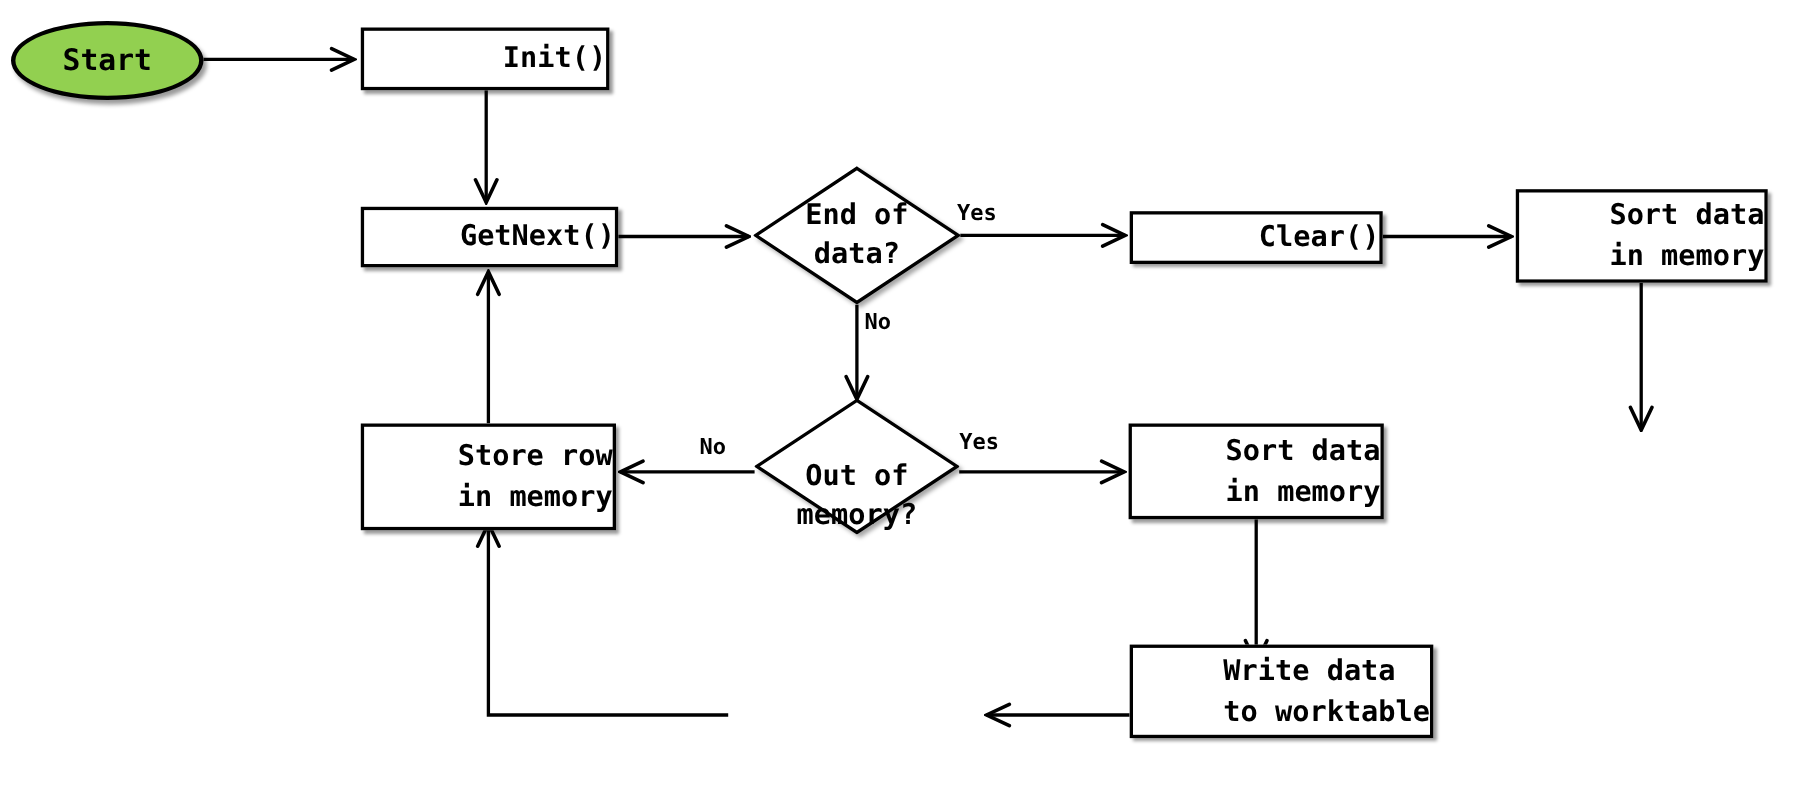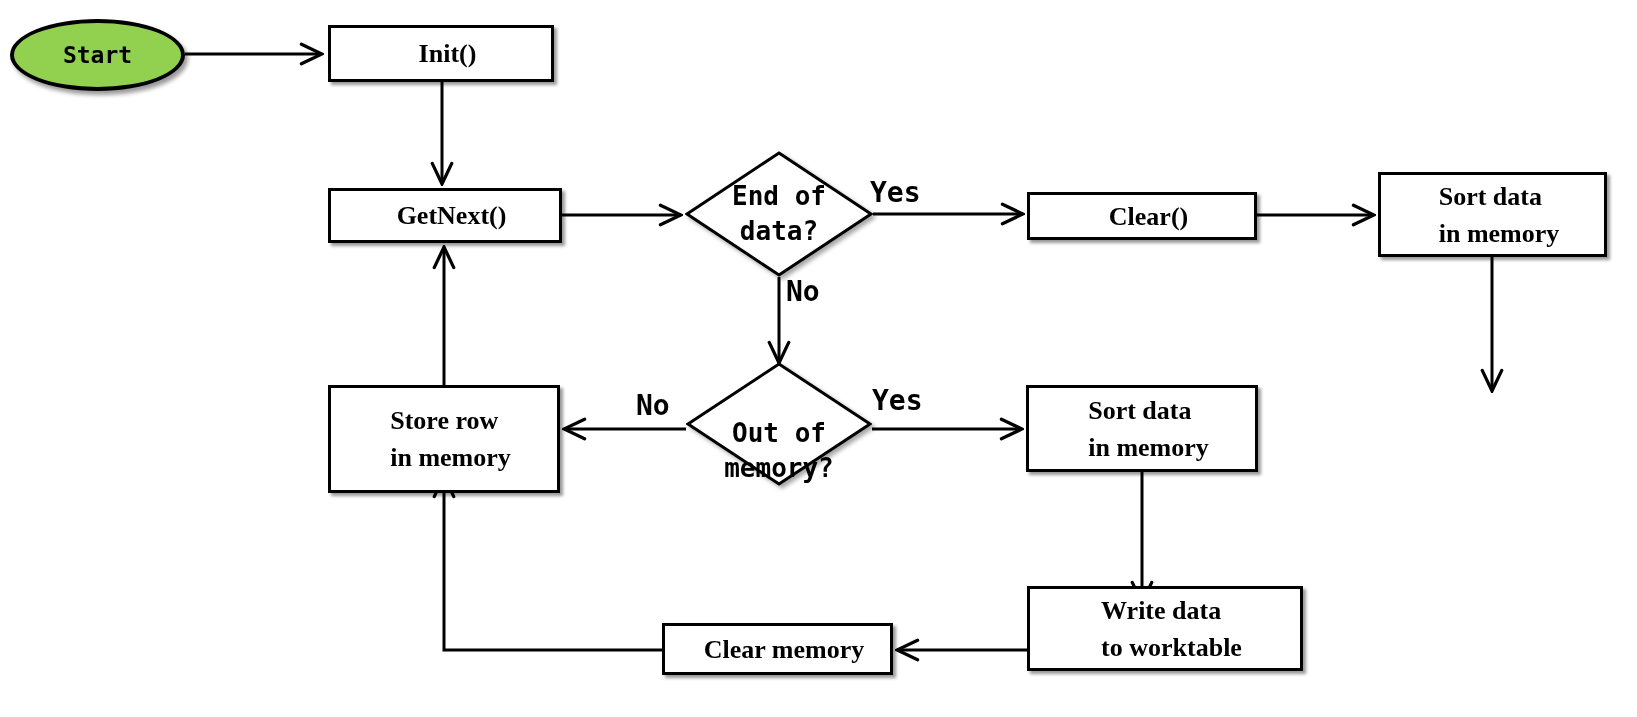--- a/index.html
+++ b/index.html
@@ -6,41 +6,41 @@
   body{width:1637px;height:717px;position:relative;overflow:hidden;
        font-family:"DejaVu Sans Mono","Liberation Mono",monospace;
        --terminal-fill:#92D050;--line-color:#000000;--shape-fill:#ffffff;--border-color:#000000;}
   .canvas{position:absolute;left:0;top:0;width:1637px;height:717px;}
   .edges-svg{position:absolute;left:0;top:0;width:1637px;height:717px;pointer-events:none;}
 
   .node{position:absolute;box-sizing:border-box;display:flex;align-items:center;
         color:#000;font-weight:bold;}
   .rect{background:var(--shape-fill,#fff);border:3px solid var(--border-color,#000);
         box-shadow:3px 3px 3px rgba(0,0,0,0.40);
-        justify-content:center;padding-left:13px;font-family:Liberation Serif, serif;}
+        justify-content:flex-end;padding-left:13px;}
   .rect .node-label{font-size:26px;line-height:37px;white-space:pre-line;text-align:left;}
   .ellipse{background:var(--terminal-fill,#92D050);border-radius:50%;
            justify-content:center;box-shadow:3px 4px 4px rgba(0,0,0,0.40);}
   .ellipse{border:4px solid var(--border-color,#000);}
-  .ellipse .node-label{font-size:23px;text-align:right;}
+  .ellipse .node-label{font-size:27px;text-align:right;}
   .diamond{background:transparent;border:none;justify-content:center;}
   .diamond svg{position:absolute;left:0;top:0;}
   .diamond .node-label{position:relative;font-size:26px;line-height:35px;
                        white-space:pre-line;text-align:center;}
-  .edge-label{position:absolute;font-size:28px;font-weight:bold;color:#000;line-height:26px;}
+  .edge-label{position:absolute;font-size:20px;font-weight:bold;color:#000;line-height:26px;}
 
   
   #n-start        {left:10px;  top:19px;  width:175px; height:72px;}
   #n-init         {left:328px; top:25px;  width:226px; height:57px;}
   #n-getnext      {left:328px; top:188px; width:234px; height:55px;}
   #n-endofdata    {left:685px; top:151px; width:188px; height:126px;}
   #n-close        {left:1027px;top:192px; width:230px; height:48px;}
   #n-sorttop      {left:1378px;top:172px; width:229px; height:85px;}
   #n-end          {left:1396px;top:395px; width:192px; height:66px;}
-  #n-storerow     {left:328px; top:385px; width:232px; height:108px;}
+  #n-storerow     {left:328px; top:385px; width:232px; height:97px;}
   #n-outofmemory  {left:686px; top:362px; width:186px; height:124px;align-items:flex-end;}
   #n-sortmid      {left:1026px;top:385px; width:232px; height:87px;}
   #n-writedata    {left:1027px;top:586px; width:276px; height:85px;}
   #n-clearmemory  {left:662px; top:623px; width:231px; height:52px;}
 
   #lbl-yes1{left:870px; top:180px;}
   #lbl-no1 {left:786px; top:279px;}
   #lbl-no2 {left:636px; top:393px;}
   #lbl-yes2{left:872px; top:388px;}
 </style>
@@ -118,22 +118,19 @@
   <div class="node rect" id="n-sortmid">
     <span class="node-label">Sort data
 in memory</span>
   </div>
 
   <div class="node rect" id="n-writedata">
     <span class="node-label">Write data
 to worktable</span>
   </div>
 
-  <div class="node rect" id="n-clearmemory">
-    <span class="node-label">Clear memory</span>
-  </div>
 
   <div class="edge-label" id="lbl-yes1">Yes</div>
   <div class="edge-label" id="lbl-no1">No</div>
   <div class="edge-label" id="lbl-no2">No</div>
   <div class="edge-label" id="lbl-yes2">Yes</div>
 
 </div>
 
 </body></html>

